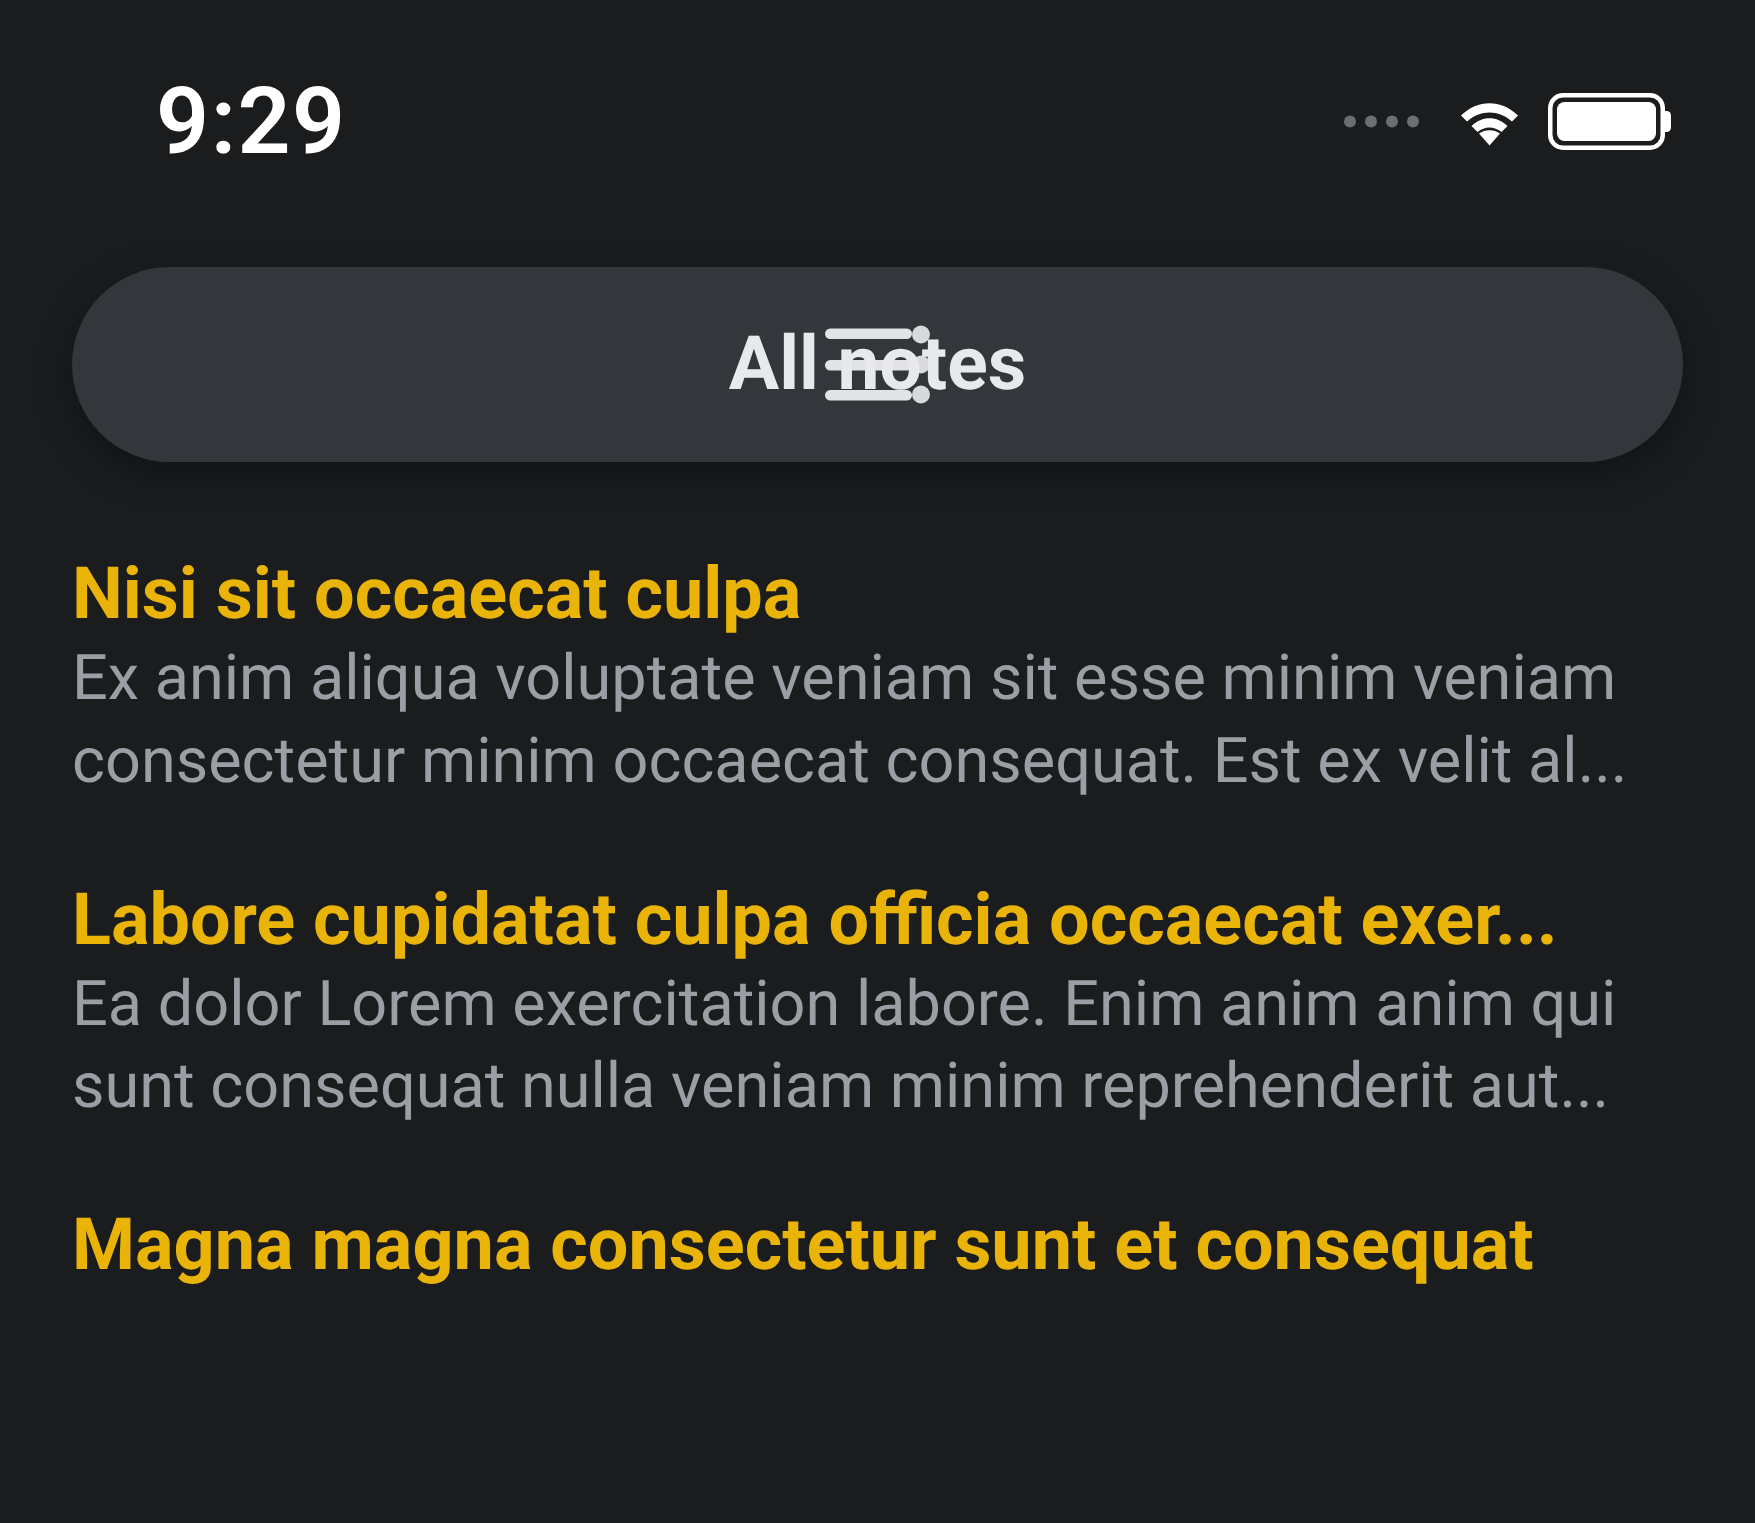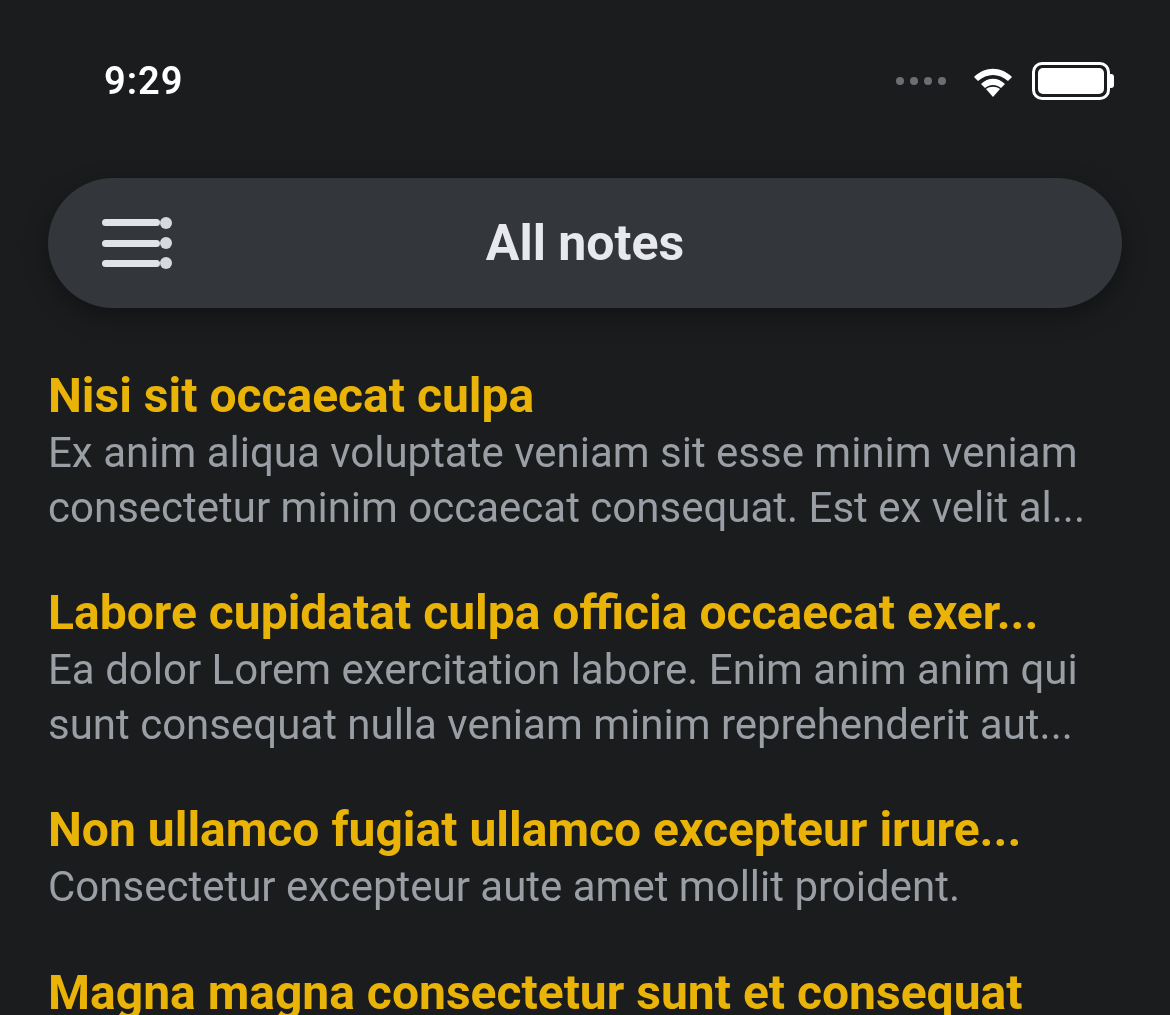--- a/index.html
+++ b/index.html
@@ -19,21 +19,21 @@
   
   .status-bar {
     display: flex;
     align-items: center;
     justify-content: space-between;
     padding: 42px 60px 0 104px;
     height: 120px;
   }
   .status-time {
     color: #fff;
-    font-size: 38px;
+    font-size: 62px;
     font-weight: 600;
     letter-spacing: 1px;
   }
   .status-right {
     display: flex;
     align-items: center;
     gap: 16px;
   }
   .status-dots {
     display: flex;
@@ -109,21 +109,21 @@
     position: absolute;
     left: 50%;
     transform: translateX(-50%);
   }
   .header-pill-inner {
     position: relative;
     width: 100%;
     height: 100%;
     display: flex;
     align-items: center;
-    justify-content: flex-start;
+    justify-content: center;
   }
   .kebab {
     width: 12px;
     height: 52px;
     display: flex;
     flex-direction: column;
     justify-content: space-between;
     align-items: center;
     cursor: pointer;
     padding: 0;
@@ -216,22 +216,18 @@
   <div class="note-item">
     <div class="note-title">Nisi sit occaecat culpa</div>
     <div class="note-preview">Ex anim aliqua voluptate veniam sit esse minim veniam consectetur minim occaecat consequat. Est ex velit al...</div>
   </div>
 
   <div class="note-item">
     <div class="note-title">Labore cupidatat culpa officia occaecat exer...</div>
     <div class="note-preview">Ea dolor Lorem exercitation labore. Enim anim anim qui sunt consequat nulla veniam minim reprehenderit aut...</div>
   </div>
 
-  <div class="note-item">
-    <div class="note-title">Non ullamco fugiat ullamco excepteur irure...</div>
-    <div class="note-preview single">Consectetur excepteur aute amet mollit proident.</div>
-  </div>
 
   <div class="note-item partial">
     <div class="note-title">Magna magna consectetur sunt et consequat</div>
   </div>
 
 </div>
 
 </body></html>

